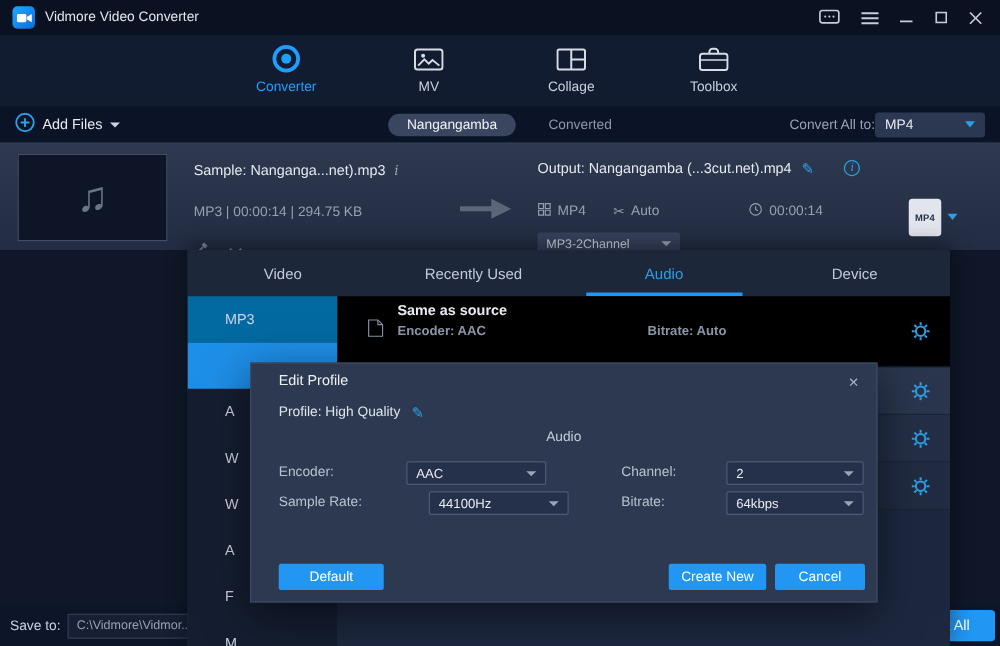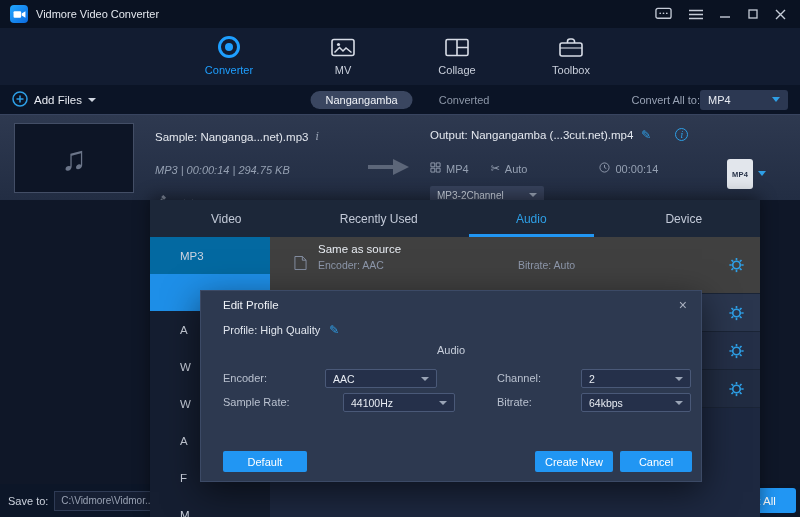--- a/index.html
+++ b/index.html
@@ -35,21 +35,21 @@
   .conv-inactive { font-size:11px; color:#8d97a8; }
   .convert-all { margin-left:auto; display:flex; align-items:center; gap:0; font-size:11px; color:#98a2b4; }
   .ca-select { width:88px; height:20px; background:#2c3852; border-radius:3px; display:flex; align-items:center; justify-content:space-between; padding:0 8px; color:#e8ecf3; font-size:11px; }
 
   
   .filerow { position:relative; height:86px; background:linear-gradient(#2e3950,#222d43); border-top:1px solid #38445f; }
   .thumb { position:absolute; left:14px; top:8px; width:120px; height:70px; background:#0d1526; border:1px solid #434e66; display:flex; align-items:center; justify-content:center; }
   .note { font-size:34px; color:#6b7589; line-height:1; }
   .src-label { position:absolute; left:155px; top:15px; font-size:11.5px; color:#e4e8ef; display:flex; gap:7px; align-items:center; }
   .info-i { font-family:"DejaVu Serif","Liberation Serif",serif; font-style:italic; color:#98a2b4; font-size:11px; }
-  .src-meta { position:absolute; left:155px; top:49px; font-size:11px; color:#95a0b2;font-style:italic; }
+  .src-meta { position:absolute; left:155px; top:49px; font-size:11px; color:#95a0b2; }
   .row-tools { position:absolute; left:154px; top:78px; display:flex; gap:16px; align-items:flex-start; }
   .arrow { position:absolute; left:366px; top:42px; }
   .out-label { position:absolute; left:430px; top:13px; font-size:11.5px; color:#e4e8ef; display:flex; gap:8px; align-items:center; }
   .pencil { color:#2e9fe6; font-size:12px; line-height:1; }
   .circle-i { width:13px; height:13px; border:1px solid #2e9fe6; border-radius:50%; color:#2e9fe6; font-size:9px; display:inline-flex; align-items:center; justify-content:center; font-style:italic; font-family:"DejaVu Serif","Liberation Serif",serif; margin-left:16px; }
   .out-meta { position:absolute; left:430px; top:47px; display:flex; align-items:center; font-size:11px; color:#95a0b2; }
   .out-meta .m-item { display:flex; align-items:center; gap:5px; }
   .out-selects { position:absolute; left:430px; top:71px; display:flex; gap:12px; }
   .mini-select { width:114px; height:18px; background:#37425c; border-radius:2px; font-size:10px; color:#cdd4e0; display:flex; align-items:center; justify-content:space-between; padding:0 7px; }
   .target-format { position:absolute; left:727px; top:44px; width:26px; height:30px; background:#e2e6ec; border-radius:3px; display:flex; align-items:center; justify-content:center; }
@@ -62,21 +62,21 @@
   .ptab { flex:1; display:flex; align-items:center; justify-content:center; font-size:12px; color:#c3cad8; position:relative; }
   .ptab.active { color:#2e9fe6; }
   .ptab.active::after { content:""; position:absolute; left:14px; right:14px; bottom:0; height:3px; background:#2196f3; }
   .panel-body { display:flex; height:280px; }
   .psidebar { width:120px; background:#151e31; flex:none; }
   .pside-item { height:37px; display:flex; align-items:center; padding-left:30px; font-size:11.5px; color:#cdd3df; }
   .pside-item.row0 { background:#0369a1; }
   .pside-item.active { background:#1e8fe8; color:#fff; }
   .pcontent { flex:1; position:relative; background:#1d2840; }
   .prow { position:relative; border-bottom:1px solid #1a2436; }
-  .prow.r1 { height:57px; background:#404040; }
+  .prow.r1 { height:57px; background:#000000;font-weight:bold; }
   .prow.r2 { height:38px; background:#2a364e; }
   .prow.r3 { height:38px; background:#242f47; }
   .prow.r4 { height:38px; background:#212c42; }
   .pfile-icon { position:absolute; left:24px; top:50%; transform:translateY(-50%); }
   .ptitle { position:absolute; left:48px; top:6px; font-size:11.5px; color:#e8ecf2; white-space:nowrap; }
   .prow.r2 .ptitle { top:4px; }
   .psub { position:absolute; left:48px; top:22px; font-size:10.5px; color:#8d97aa; }
   .pbitrate { position:absolute; left:248px; top:22px; font-size:10.5px; color:#8d97aa; }
   .gear { position:absolute; right:16px; top:50%; transform:translateY(-50%); display:flex; }
 

